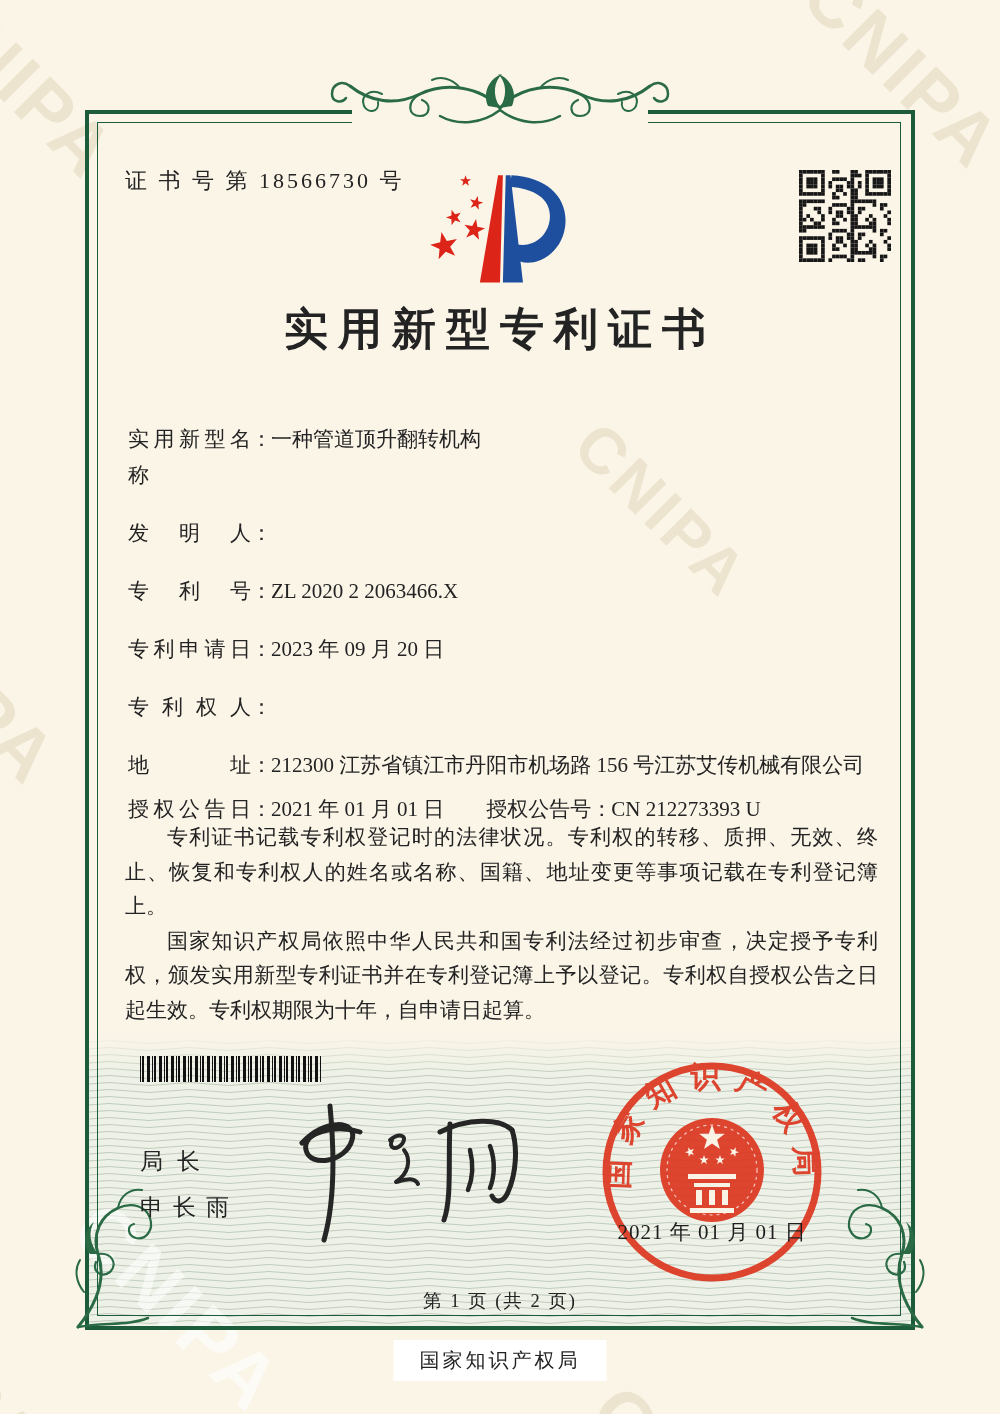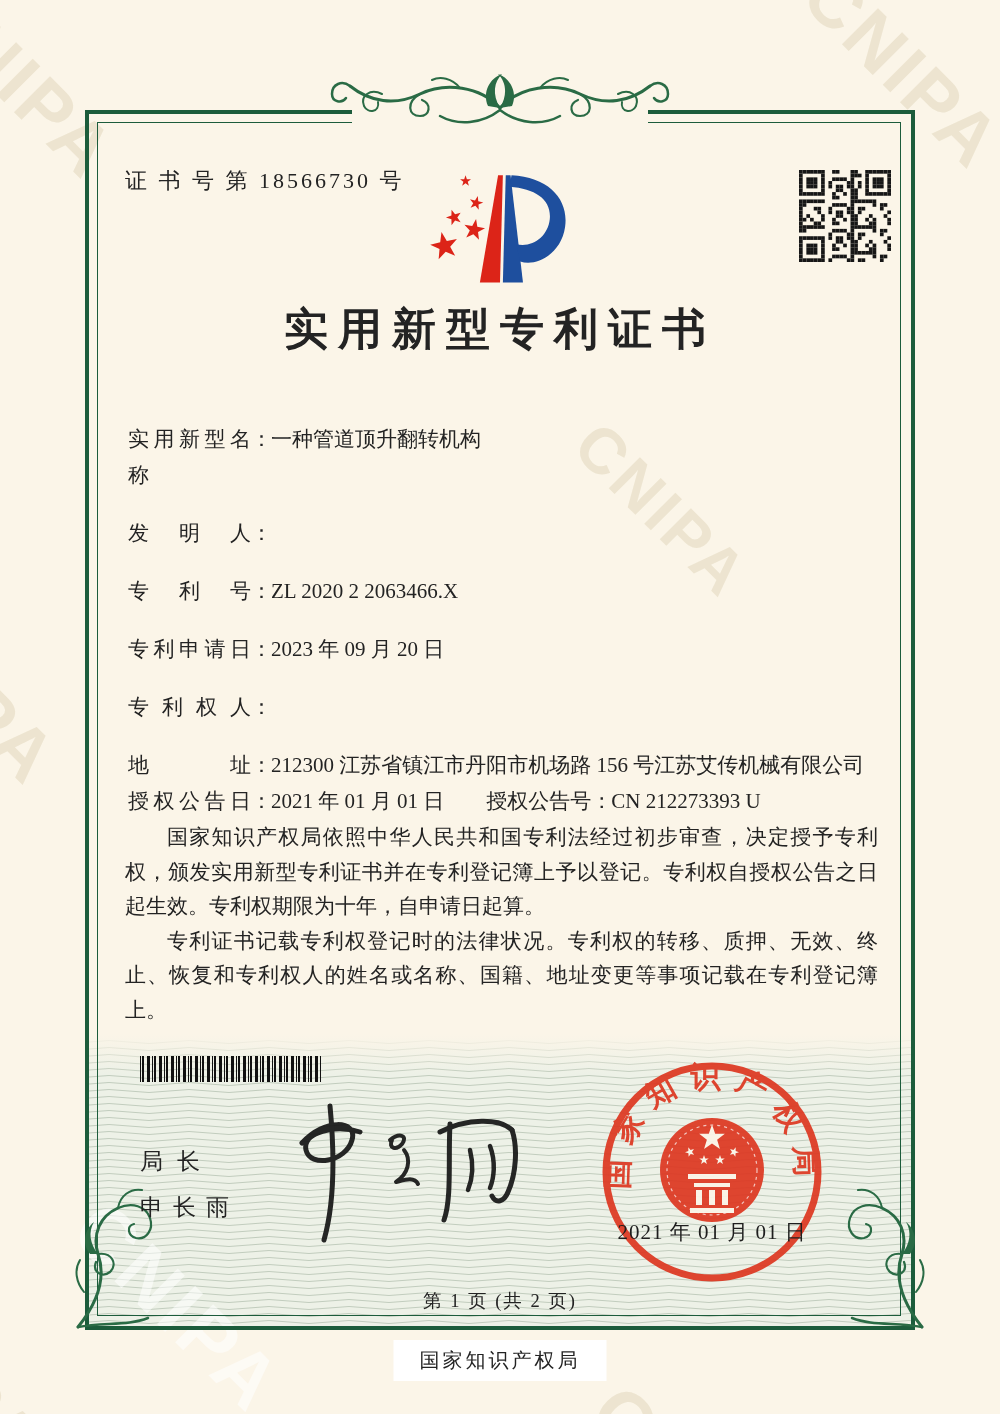--- a/index.html
+++ b/index.html
@@ -56,21 +56,21 @@
   }
   
   .fields{position:absolute;left:128px;top:421px;width:737px;z-index:8;font-size:21px;}
   .row{display:flex;align-items:flex-start;line-height:36px;margin-bottom:22px;}
   .lbl{
     width:123px;flex:none;display:inline-block;
     text-align:justify;text-align-last:justify;
   }
   .colon{width:20px;flex:none;}
   .val{flex:1;max-width:596px;}
-  .row-address{margin-bottom:0;}
+  .row-address{margin-bottom:8px;}
   .grant-pair{display:flex;}
   .grant-gap{width:42px;flex:none;}
   
   .body-text{
     position:absolute;left:125px;top:820px;width:753px;z-index:8;
     font-size:21px;line-height:34.5px;text-align:justify;
   }
   .body-text p{margin:0;text-indent:2em;}
   
   .barcode{
@@ -547,22 +547,22 @@
       <span class="grant-gap"></span>
       <span class="grant-pair">
         <span>授权公告号</span>
           <span class="colon">：</span>
         <span>CN 212273393 U</span>
       </span>
     </div>
   </div>
 
   <div class="body-text">
+    <p>专利证书记载专利权登记时的法律状况。专利权的转移、质押、无效、终止、恢复和专利权人的姓名或名称、国籍、地址变更等事项记载在专利登记簿上。</p>
     <p>国家知识产权局依照中华人民共和国专利法经过初步审查，决定授予专利权，颁发实用新型专利证书并在专利登记簿上予以登记。专利权自授权公告之日起生效。专利权期限为十年，自申请日起算。</p>
-    <p>专利证书记载专利权登记时的法律状况。专利权的转移、质押、无效、终止、恢复和专利权人的姓名或名称、国籍、地址变更等事项记载在专利登记簿上。</p>
   </div>
 
   <div class="barcode" id="barcode">
       <i style="width:1px;background:#111;"></i>
       <i style="width:1px;"></i>
       <i style="width:2px;background:#111;"></i>
       <i style="width:3px;"></i>
       <i style="width:3px;background:#111;"></i>
       <i style="width:2px;"></i>
       <i style="width:1px;background:#111;"></i>

